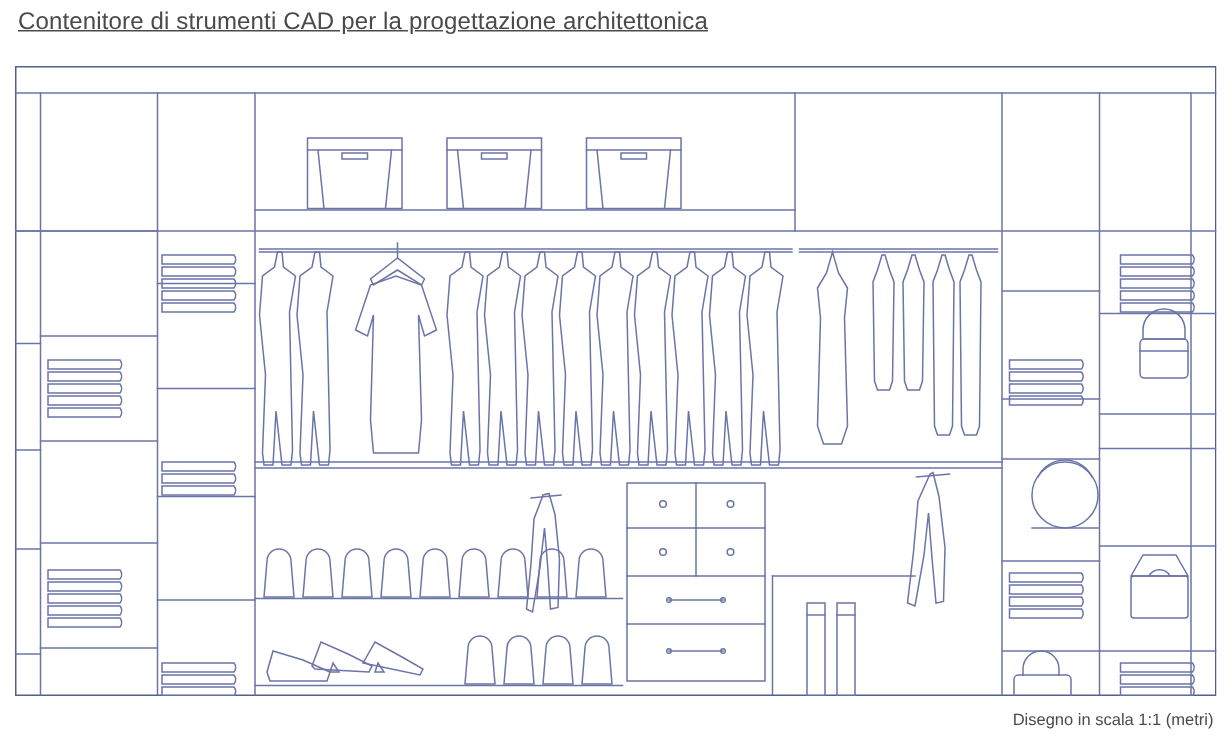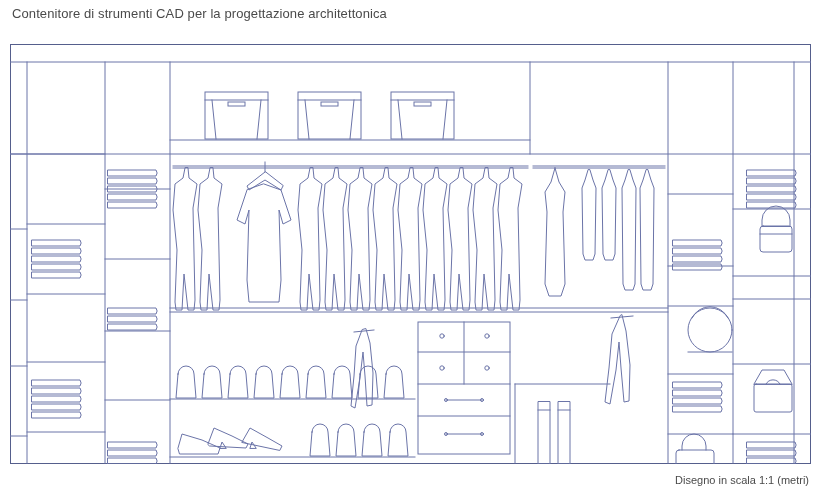--- a/index.html
+++ b/index.html
@@ -12,24 +12,25 @@
     height: 501px;
     font-family: "Liberation Sans", sans-serif;
     color: #3a3a3a;
     position: relative;
     overflow: hidden;
   }
   .page-title {
     position: absolute;
     left: 12px;
     top: 6px;
-    font-size: 13px;
+    font-size: 16px;
     color: #4a4a4a;
     letter-spacing: 0.1px;
     white-space: nowrap;
+    text-decoration: underline;
   }
   .scale-note {
     position: absolute;
     right: 12px;
     top: 474px;
     font-size: 11px;
     color: #4a4a4a;
     white-space: nowrap;
     padding-left: 36px;
   }

